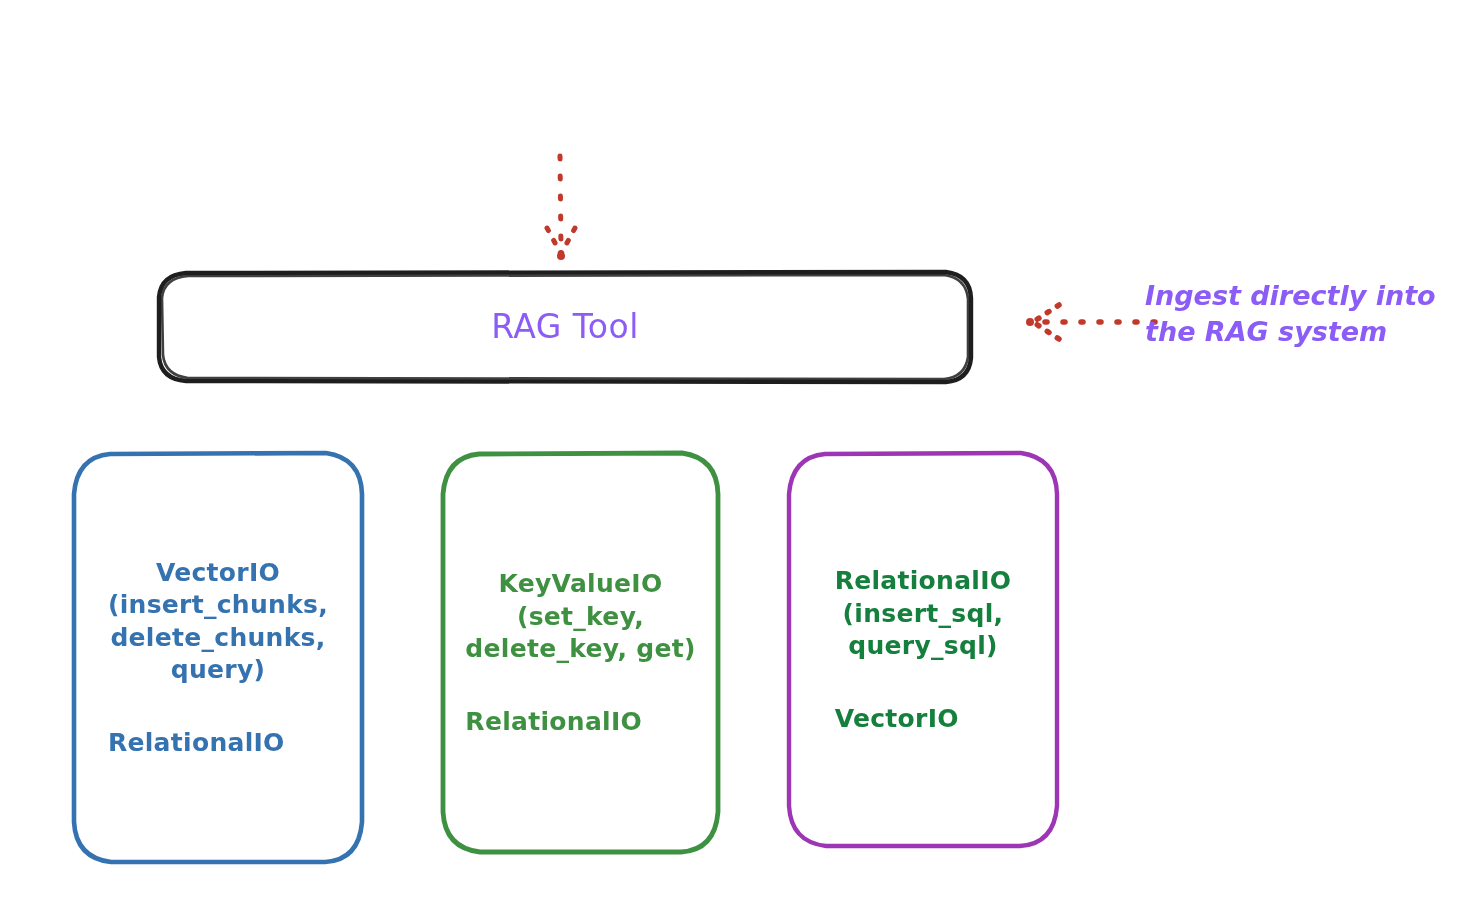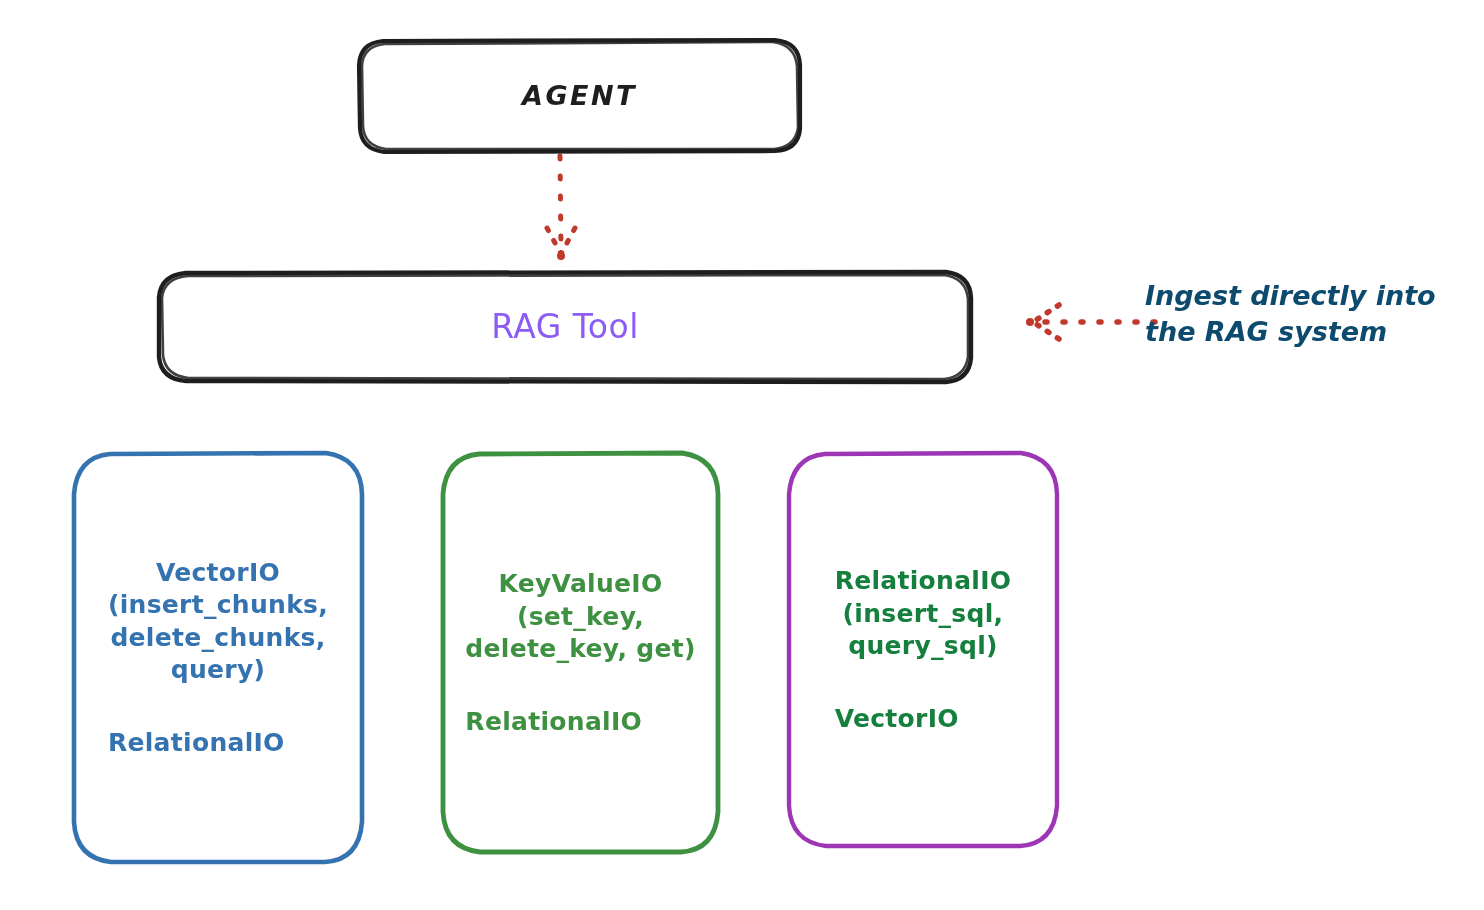--- a/index.html
+++ b/index.html
@@ -143,27 +143,20 @@
     font-weight: 600;
     white-space: pre-line;
     text-align: left;
   }
 </style>
 </head>
 <body>
 
 <div id="canvas">
 
-  <div class="node" id="agent-node">
-    <svg class="sketch-border" viewBox="0 0 445 116" preserveAspectRatio="none">
-      <path d="M 26 3 L 418 2 Q 442 4 443 27 L 443 91 Q 441 112 418 113 L 27 114 Q 4 111 3 90 L 2 27 Q 3 5 26 3" fill="none" stroke="#1e1e1e" stroke-width="4.2" stroke-linecap="round" stroke-linejoin="round"></path>
-      <path d="M 28 6 L 416 4 Q 438 7 440 28 L 441 90 Q 438 109 417 111 L 29 111 Q 7 108 6 88 L 5 28 Q 6 8 28 6" fill="none" stroke="#1e1e1e" stroke-width="2.6" stroke-linecap="round" stroke-linejoin="round" opacity="0.85"></path>
-    </svg>
-    <span class="label">AGENT</span>
-  </div>
 
   <svg class="connector" id="agent-to-rag-arrow" viewBox="0 0 120 130">
     <path d="M 55 6 L 56 100" fill="none" stroke="#c0392b" stroke-width="5" stroke-linecap="round" stroke-dasharray="3 17"></path>
     <path d="M 42 78 L 56 104" fill="none" stroke="#c0392b" stroke-width="5" stroke-linecap="round" stroke-dasharray="3 11"></path>
     <path d="M 70 78 L 56 104" fill="none" stroke="#c0392b" stroke-width="5" stroke-linecap="round" stroke-dasharray="3 11"></path>
     <circle cx="56" cy="106" r="4" fill="#c0392b"></circle>
   </svg>
 
   <div class="node" id="ragtool-node">
     <svg class="sketch-border" viewBox="0 0 818 114" preserveAspectRatio="none">
@@ -173,21 +166,21 @@
     <span class="label">RAG Tool</span>
   </div>
 
   <svg class="connector" id="ingest-arrow" viewBox="0 0 145 55">
     <path d="M 140 27 L 22 27" fill="none" stroke="#c0392b" stroke-width="5.5" stroke-linecap="round" stroke-dasharray="2 16"></path>
     <path d="M 44 10 L 18 27" fill="none" stroke="#c0392b" stroke-width="5.5" stroke-linecap="round" stroke-dasharray="2 10"></path>
     <path d="M 44 44 L 18 27" fill="none" stroke="#c0392b" stroke-width="5.5" stroke-linecap="round" stroke-dasharray="2 10"></path>
     <circle cx="15" cy="27" r="4" fill="#c0392b"></circle>
   </svg>
 
-  <div id="ingest-annotation" style="color:#0c4a6e">Ingest directly into
+  <div id="ingest-annotation" style="color:#8b5cf6">Ingest directly into
 the RAG system</div>
 
   <div class="node leaf-node" id="vectorio-node">
     <svg class="sketch-border" viewBox="0 0 296 416" preserveAspectRatio="none">
       <path d="M 40 4 L 256 3 Q 291 8 292 44 L 292 372 Q 289 410 255 412 L 41 412 Q 6 408 4 372 L 4 44 Q 7 7 40 4" fill="none" stroke="#3572b0" stroke-width="4.6" stroke-linecap="round" stroke-linejoin="round"></path>
     </svg>
     <div class="label leaf-block" style="color:#3572b0">
       <span class="api-text">VectorIO
 (insert_chunks,
 delete_chunks,

